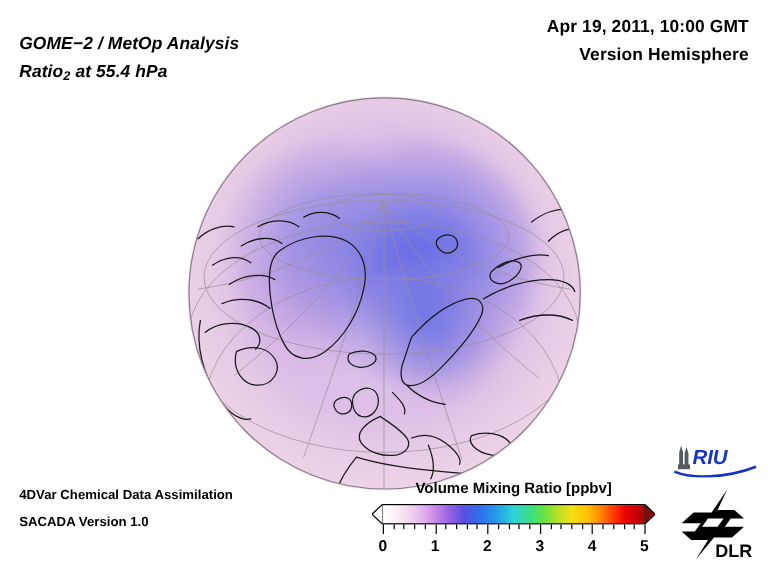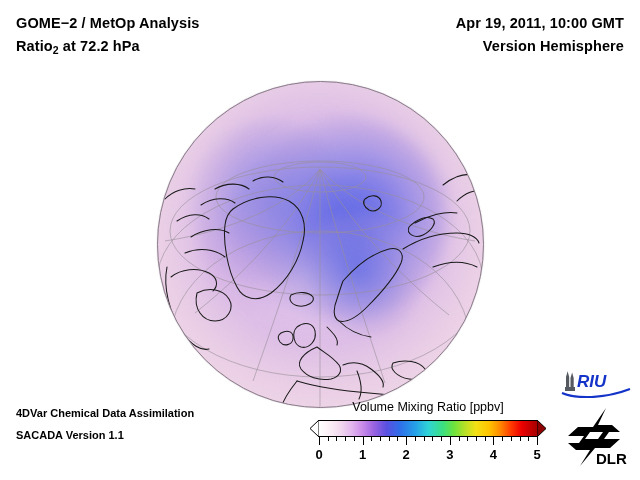--- a/index.html
+++ b/index.html
@@ -6,21 +6,21 @@
   html,body{margin:0;padding:0;background:#ffffff;}
   body{
     width:640px;height:480px;position:relative;overflow:hidden;
     font-family:"Liberation Sans","DejaVu Sans",sans-serif;
     color:#000000;
     -webkit-font-smoothing:antialiased;
   }
   .panel{position:absolute;}
 
   
-  #header-left{left:16px;top:12px;}
+  #header-left{left:16px;top:26px;font-style:italic;}
   #header-right{right:16px;top:12px;text-align:right;}
   .hline{
     font-size:14.5px;font-weight:bold;letter-spacing:0.1px;
     line-height:23px;white-space:nowrap;
   }
   .hline sub{font-size:10.5px;vertical-align:baseline;position:relative;top:3px;}
 
   
   #globe-wrap{left:157px;top:81px;width:327px;height:327px;}
   #globe{
@@ -112,21 +112,21 @@
   }
   #map-svg{position:absolute;left:0;top:0;width:327px;height:327px;}
 
   
   #footer-left{left:16px;top:402px;}
   .fline{font-size:11px;font-weight:bold;line-height:22px;white-space:nowrap;}
 
   
   #cbar-block{left:310px;top:400px;width:236px;}
   #cbar-title{
-    font-size:12.5px;font-weight:normal;text-align:center;
+    font-size:12.5px;font-weight:bold;text-align:center;
     white-space:nowrap;margin-bottom:6px;
   }
   #cbar-row{position:relative;height:17px;display:flex;align-items:center;}
   .cap{width:9px;height:17px;flex:0 0 auto;}
   #cbar-strip{
     flex:1 1 auto;height:15px;border-top:1px solid #000;border-bottom:1px solid #000;
     background:linear-gradient(to right,
       #ffffff 0%,
       #fbeef6 5%,
       #f2d8ef 10%,
@@ -159,21 +159,21 @@
 
   
   #riu-logo{left:560px;top:368px;width:72px;height:30px;}
   #dlr-logo{left:566px;top:406px;width:68px;height:62px;}
 </style>
 </head>
 <body>
 
 <div class="panel" id="header-left">
   <div class="hline">GOME−2 / MetOp Analysis</div>
-  <div class="hline"><span>Ratio</span><sub>2</sub><span> at 72.2 hPa</span></div>
+  <div class="hline"><span>Ratio</span><sub>2</sub><span> at 55.4 hPa</span></div>
 </div>
 
 <div class="panel" id="header-right">
   <div class="hline">Apr 19, 2011, 10:00 GMT</div>
   <div class="hline">Version Hemisphere</div>
 </div>
 
 <div class="panel" id="globe-wrap">
   <div id="globe">
     <div class="fld" id="base"></div>
@@ -279,21 +279,21 @@
           <path d="M292 306 C 300 314, 306 322, 308 327"></path>
         </g>
       </g>
     </svg>
   </div>
   <div id="globe-outline"></div>
 </div>
 
 <div class="panel" id="footer-left">
   <div class="fline">4DVar Chemical Data Assimilation</div>
-  <div class="fline">SACADA Version 1.1</div>
+  <div class="fline">SACADA Version 1.0</div>
 </div>
 
 <div class="panel" id="cbar-block">
   <div id="cbar-title">Volume Mixing Ratio [ppbv]</div>
   <div id="cbar-row">
     <svg class="cap" viewBox="0 0 9 17">
       <polygon points="9,0 9,17 0,8.5" fill="#ffffff" stroke="#000" stroke-width="1"></polygon>
     </svg>
     <div id="cbar-strip"></div>
     <svg class="cap" viewBox="0 0 9 17">

